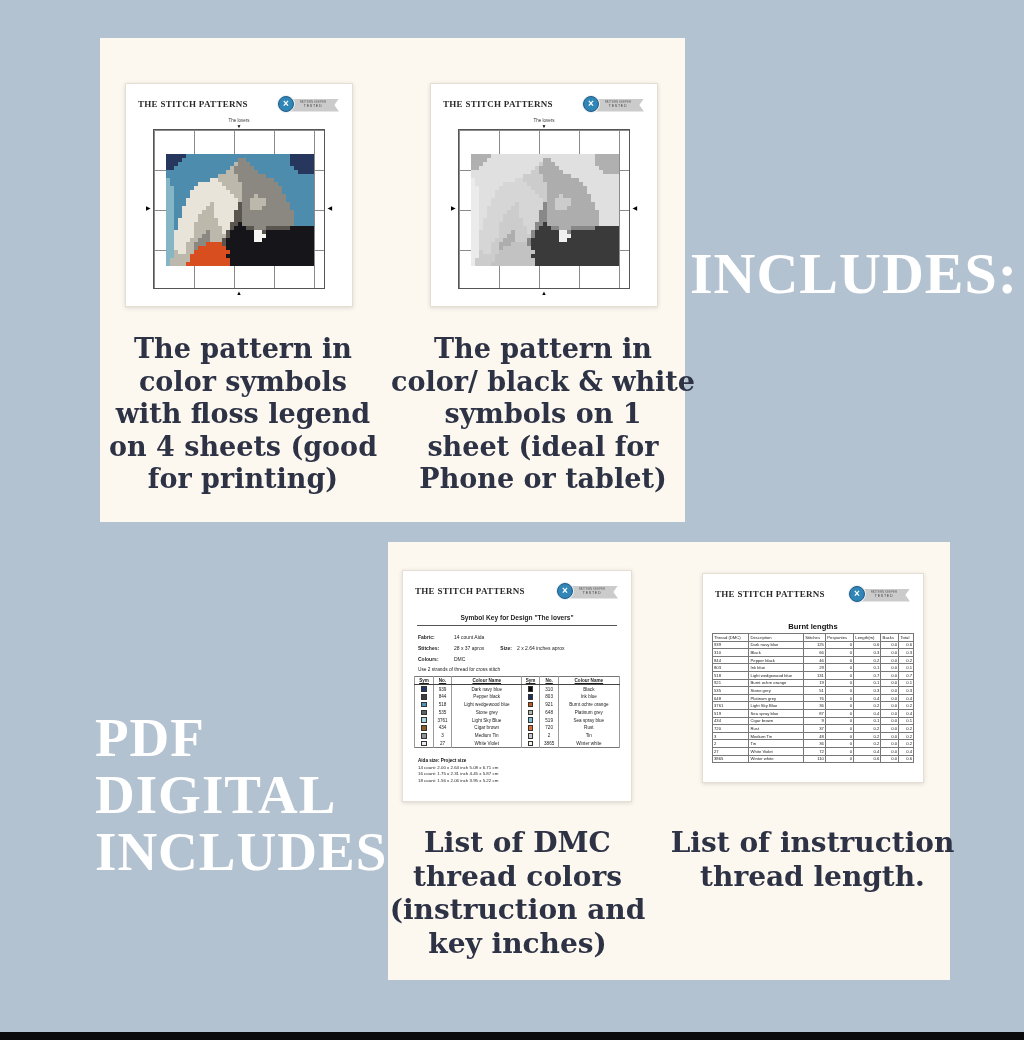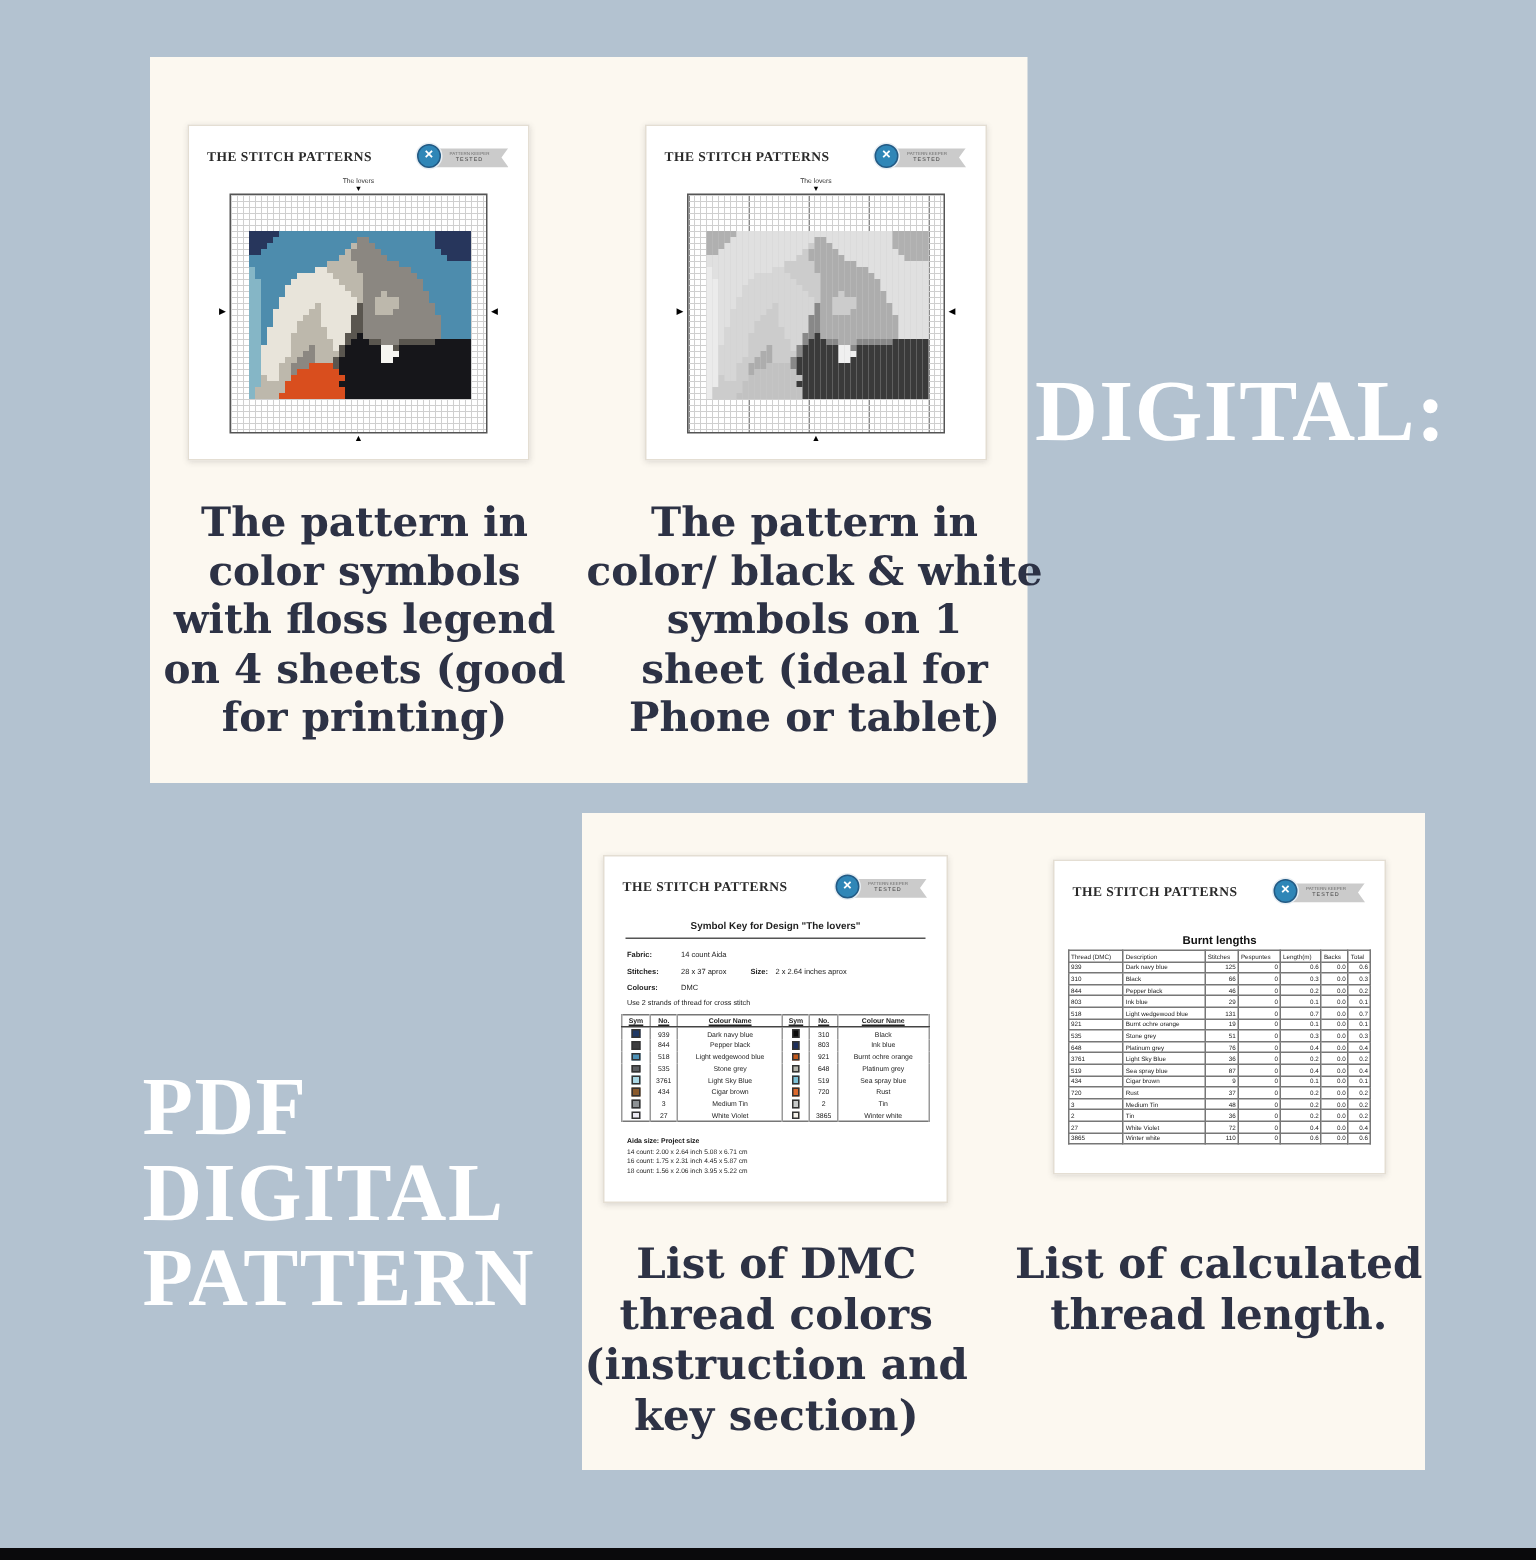--- a/index.html
+++ b/index.html
@@ -2214,21 +2214,21 @@
 color symbols
 with floss legend
 on 4 sheets (good
 for printing)</div>
   <div class="caption" id="cap2">The pattern in
 color/ black &amp; white
 symbols on 1
 sheet (ideal for
 Phone or tablet)</div>
 
-  <h1 class="big-heading" id="includes">DIGITAL:</h1>
+  <h1 class="big-heading" id="includes">INCLUDES:</h1>
 
   <section class="panel" id="bottom-panel">
 
     <div class="page" id="doc-key">
       <div class="doc-header">
         <span class="brand">THE STITCH PATTERNS</span>
         <span class="badge">
           <span class="ribbon">
             <span class="l1">PATTERN KEEPER</span>
             <span class="l2">TESTED</span>
@@ -2509,22 +2509,22 @@
               <td class="num">0.6</td>
             </tr>
           </tbody>
         </table>
     </div>
   </section>
 
   <div class="caption" id="cap3">List of DMC
 thread colors
 (instruction and
-key section)</div>
-  <div class="caption" id="cap4">List of calculated
+key inches)</div>
+  <div class="caption" id="cap4">List of instruction
 thread length.</div>
 
   <h1 class="big-heading" id="pdf-heading">PDF
 DIGITAL
-PATTERN</h1>
+INCLUDES</h1>
 
   <div id="bottom-bar"></div>
 </div>
 
 </body></html>

